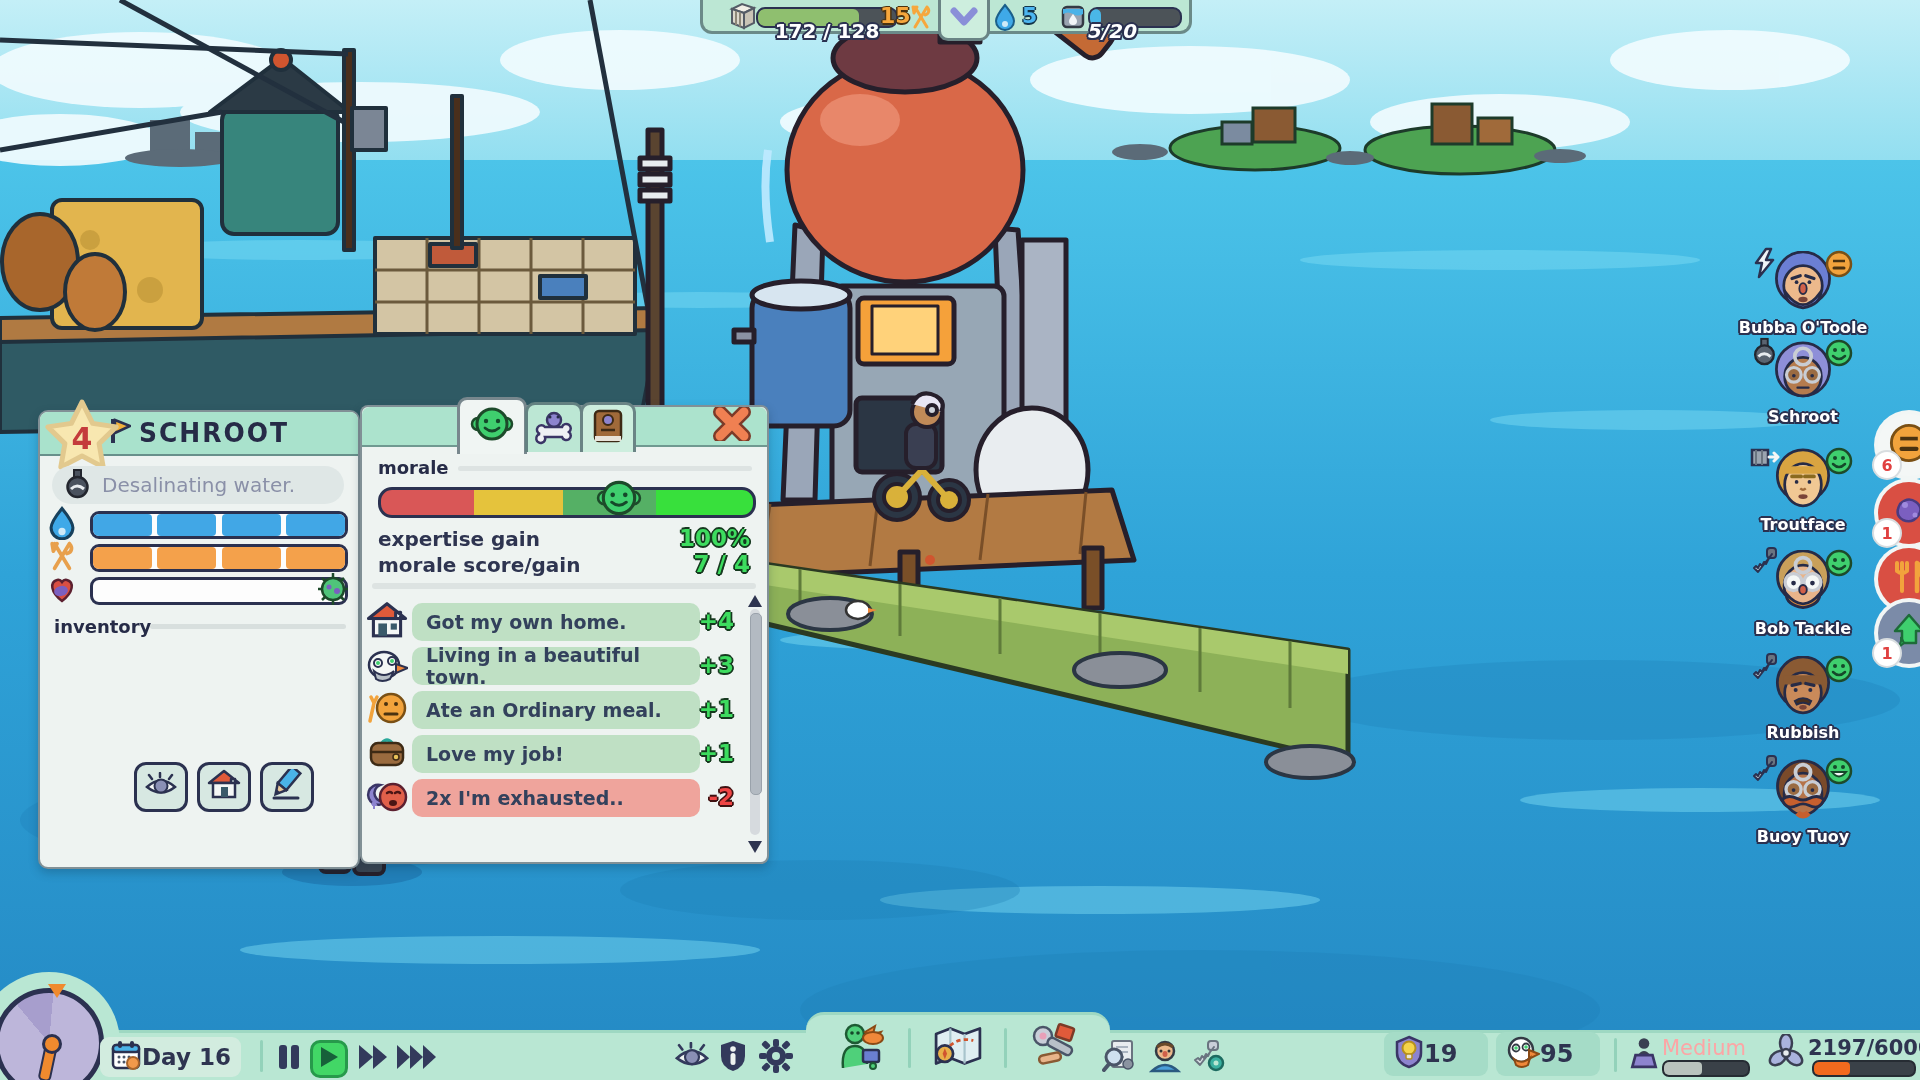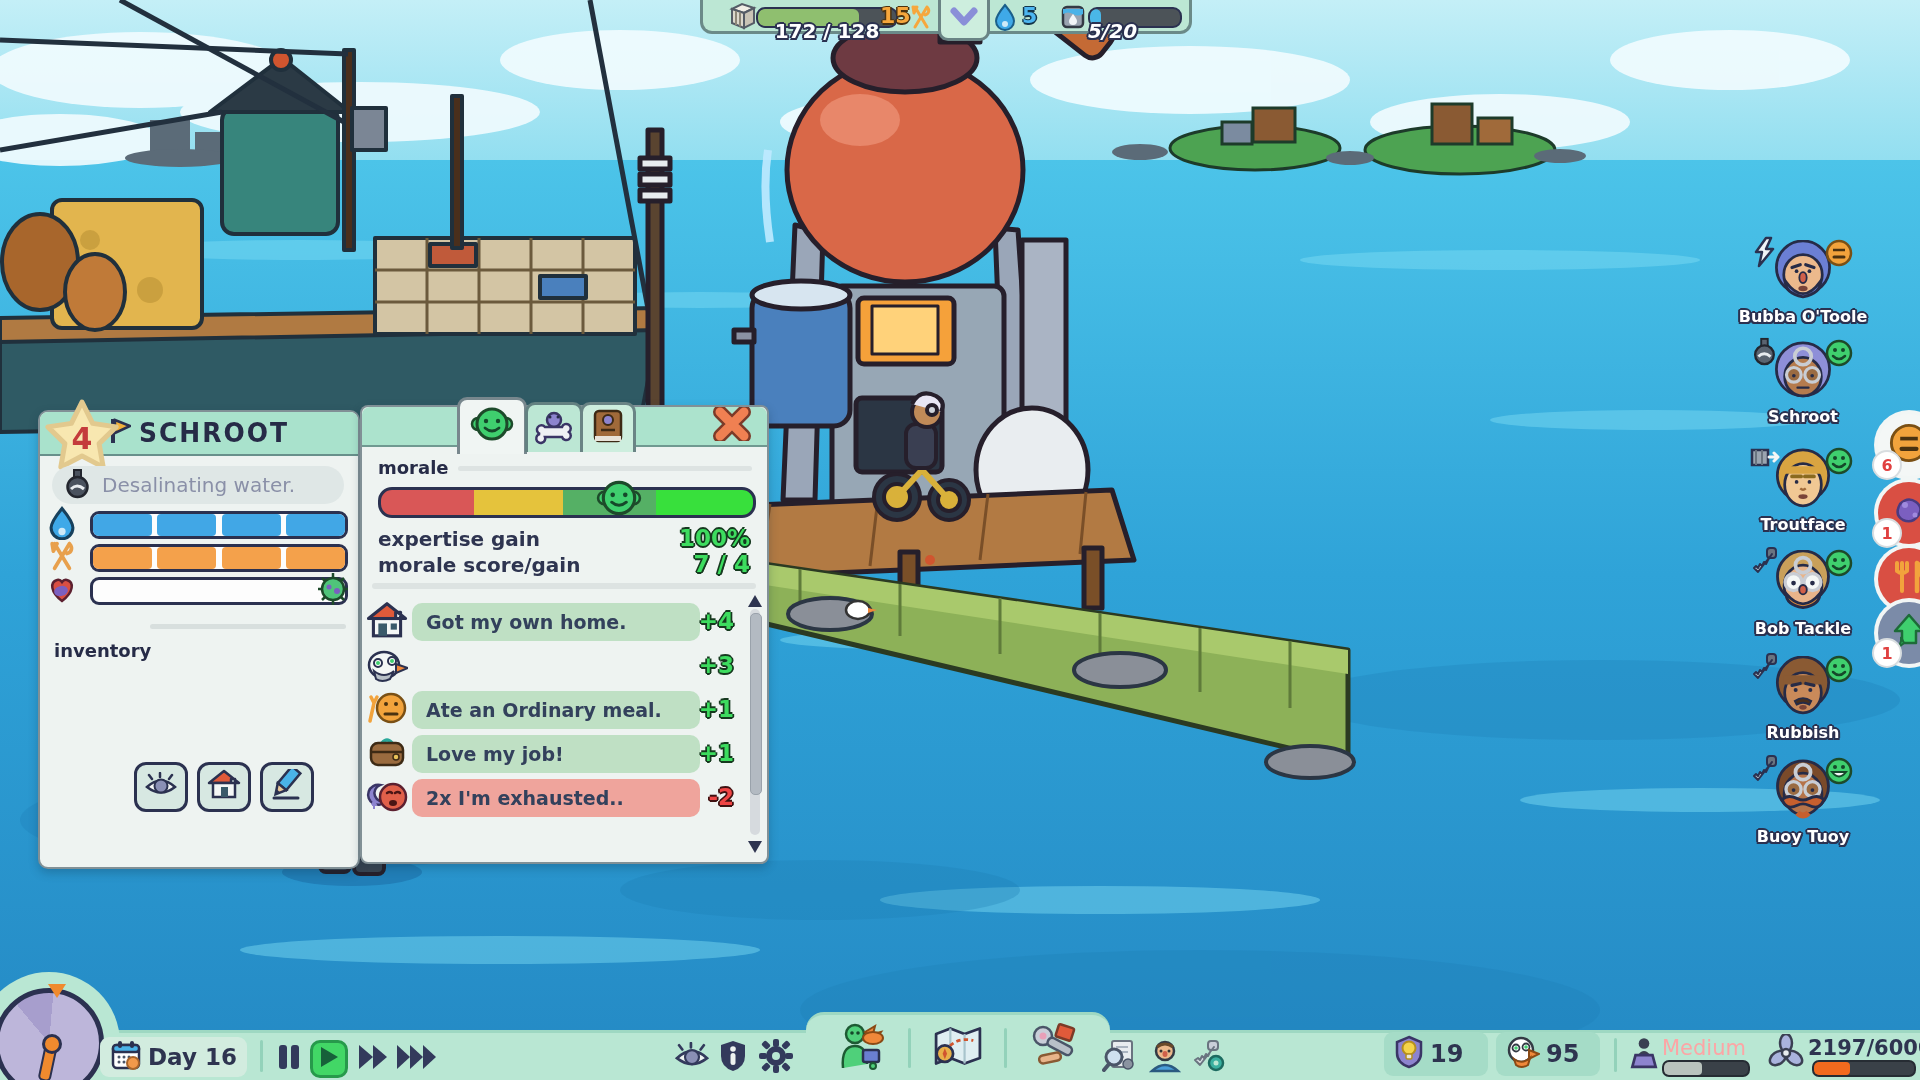--- a/index.html
+++ b/index.html
@@ -40,21 +40,21 @@
     border-bottom:2px solid rgba(40,62,74,.5);border-radius:8px 8px 0 0;
     display:flex;align-items:center;justify-content:center;}
   #char-title{font-size:25px;font-weight:bold;letter-spacing:2px;color:#262b47;transform:scaleY(1.05);}
   .task-pill{left:12px;top:54px;width:292px;height:38px;background:#dfe7e6;border-radius:19px;
     display:flex;align-items:center;gap:10px;padding-left:10px;box-sizing:border-box;
     color:#8a90a8;font-size:20px;}
   .statrow{left:6px;width:304px;height:30px;display:flex;align-items:center;}
   .statbar{position:absolute;left:44px;width:252px;height:22px;background:#fdfdfd;
     border:3px solid #2b3150;border-radius:9px;overflow:hidden;}
   .statbar .seg{position:absolute;top:0;bottom:0;border-radius:4px;}
-  #inv-label{left:14px;top:204px;font-size:18px;font-weight:bold;color:#262b47;margin-top:24px;}
+  #inv-label{left:14px;top:204px;font-size:18px;font-weight:bold;color:#262b47;}
   #inv-line{left:110px;top:212px;width:196px;height:5px;background:#d8dfde;border-radius:3px;}
   .sq-btn{width:48px;height:44px;background:#d7e8e2;border:3.5px solid #2b3150;border-radius:12px;
     display:flex;align-items:center;justify-content:center;cursor:pointer;}
 
   #morale-panel{left:360px;top:405px;width:405px;height:455px;border-radius:8px;}
   #morale-strip{left:0;top:0;width:100%;height:38px;background:#ace3cd;
     border-radius:8px 8px 0 0;border-bottom:2px solid rgba(40,62,74,.45);}
   .tab{border:3px solid rgba(40,62,74,.6);border-bottom:none;border-radius:10px 10px 0 0;
     display:flex;align-items:flex-start;justify-content:center;cursor:pointer;}
   #tab-morale{left:95px;top:-10px;width:64px;height:50px;background:#f0f5f3;padding-top:4px;}
@@ -101,21 +101,21 @@
     border-radius:18px 18px 0 0;border-top:3px solid #9ed8c2;}
   #clock-housing{left:-22px;top:972px;width:142px;height:142px;border-radius:50%;background:#b9e7d3;}
   #clock{left:-6px;top:988px;width:110px;height:110px;border-radius:50%;
     background:conic-gradient(from -40deg,#a79ecd 0 45deg,#bdb6da 45deg 360deg);
     border:5px solid #2b3150;box-sizing:border-box;cursor:pointer;}
   #clock-marker{left:48px;top:984px;width:0;height:0;border-left:9px solid transparent;
     border-right:9px solid transparent;border-top:14px solid #f08a2e;}
   #clock-hand{left:46px;top:1040px;width:9px;height:38px;background:#f08a2e;border:2px solid #2b3150;
     border-radius:5px;transform:rotate(12deg);transform-origin:50% 0;}
   #clock-pin{left:42px;top:1034px;width:14px;height:14px;border-radius:50%;background:#f08a2e;border:3px solid #2b3150;}
-  .pill{background:#d2ecdf;border-radius:9px;display:flex;align-items:center;gap:6px;
+  .pill{background:#d2ecdf;border-radius:9px;display:flex;align-items:center;
     padding:4px 10px;box-sizing:border-box;}
   .pill-dark{background:#a5dcc7;}
   .vdiv{width:3px;background:#93d2ba;border-radius:2px;}
   .speed-btn{display:flex;align-items:center;justify-content:center;cursor:pointer;}
   #play-btn{width:38px;height:38px;background:#42d766;border:3px solid #279a4b;border-radius:10px;box-sizing:border-box;}
   .minibar{height:13px;background:#3a4148;border:2px solid #262c33;border-radius:7px;overflow:hidden;}
   .minibar .fill{height:100%;border-radius:4px;}
 </style>
 </head>
 <body>
@@ -529,20 +529,21 @@
       <span class="abs" style="left:0;top:-2px">
         <svg width="42" height="40" viewBox="0 0 42 40">
           <ellipse cx="18" cy="20" rx="15" ry="13" fill="#f4f7f6" stroke="#2b3150" stroke-width="2.5"></ellipse>
           <path d="M8 26 q10 8 20 0 l-4 8 q-8 4 -14 0 Z" fill="#b8c0c8" stroke="#2b3150" stroke-width="2"></path>
           <circle cx="12" cy="18" r="4" fill="#fff" stroke="#2b3150" stroke-width="2"></circle>
             <circle cx="12" cy="18" r="2" fill="#3fcf6e"></circle>
           <circle cx="26" cy="16" r="4" fill="#fff" stroke="#2b3150" stroke-width="2"></circle>
             <circle cx="26" cy="16" r="2" fill="#3fcf6e"></circle>
           <polygon points="30,19 42,23 30,28" fill="#f0883a" stroke="#2b3150" stroke-width="2"></polygon>
         </svg></span>
+      <div class="mod-pill pos">Living in a beautiful town.</div>
       <span class="mod-val gval">+3</span>
     </div>
     <div class="abs mod-row" style="top:284px">
       <span class="abs" style="left:0;top:-2px">
         <svg width="42" height="40" viewBox="0 0 42 40">
           <path d="M8 14 L4 32 M8 14 L5 8 M8 14 L11 8" stroke="#f2a33c" stroke-width="3.5" stroke-linecap="round" fill="none"></path>
           <circle cx="25" cy="19" r="14" fill="#f2a33c" stroke="#7a5015" stroke-width="2.5"></circle>
           <circle cx="20" cy="15" r="2" fill="#4a3210"></circle>
             <circle cx="30" cy="15" r="2" fill="#4a3210"></circle>
           <line x1="19" y1="25" x2="31" y2="25" stroke="#4a3210" stroke-width="3" stroke-linecap="round"></line>
@@ -575,21 +576,21 @@
     </div>
 
     <div class="abs" id="scrollbar">
       <div class="scroll-arrow" id="scroll-up"></div>
       <div id="scroll-track"></div>
       <div id="scroll-thumb"></div>
       <div class="scroll-arrow" id="scroll-down"></div>
     </div>
   </div>
 
-  <div class="abs roster-entry" style="left:1738px;top:240px">
+  <div class="abs roster-entry" style="left:1738px;top:251px">
     <svg width="72" height="66" viewBox="0 0 72 72">
       <circle cx="36" cy="30" r="29" fill="#6b7fd4" stroke="#262b47" stroke-width="3"></circle>
       <ellipse cx="36" cy="38" rx="21" ry="22" fill="#ecb98c" stroke="#262b47" stroke-width="3"></ellipse>
       <path d="M17 45 Q36 72 55 45 Q56 58 36 62 Q16 58 17 45 Z" fill="#6b7fd4" stroke="#262b47" stroke-width="3"></path>
       <path d="M24 30 l9 -3 M48 30 l-9 -3" stroke="#262b47" stroke-width="3.5" stroke-linecap="round"></path>
       <circle cx="29" cy="34" r="2" fill="#262b47"></circle>
         <circle cx="43" cy="34" r="2" fill="#262b47"></circle>
       <ellipse cx="36" cy="41" rx="4" ry="6" fill="#d0604a" stroke="#262b47" stroke-width="2"></ellipse>
       <ellipse cx="36" cy="53" rx="5" ry="3" fill="#7a4438"></ellipse>
     </svg>

